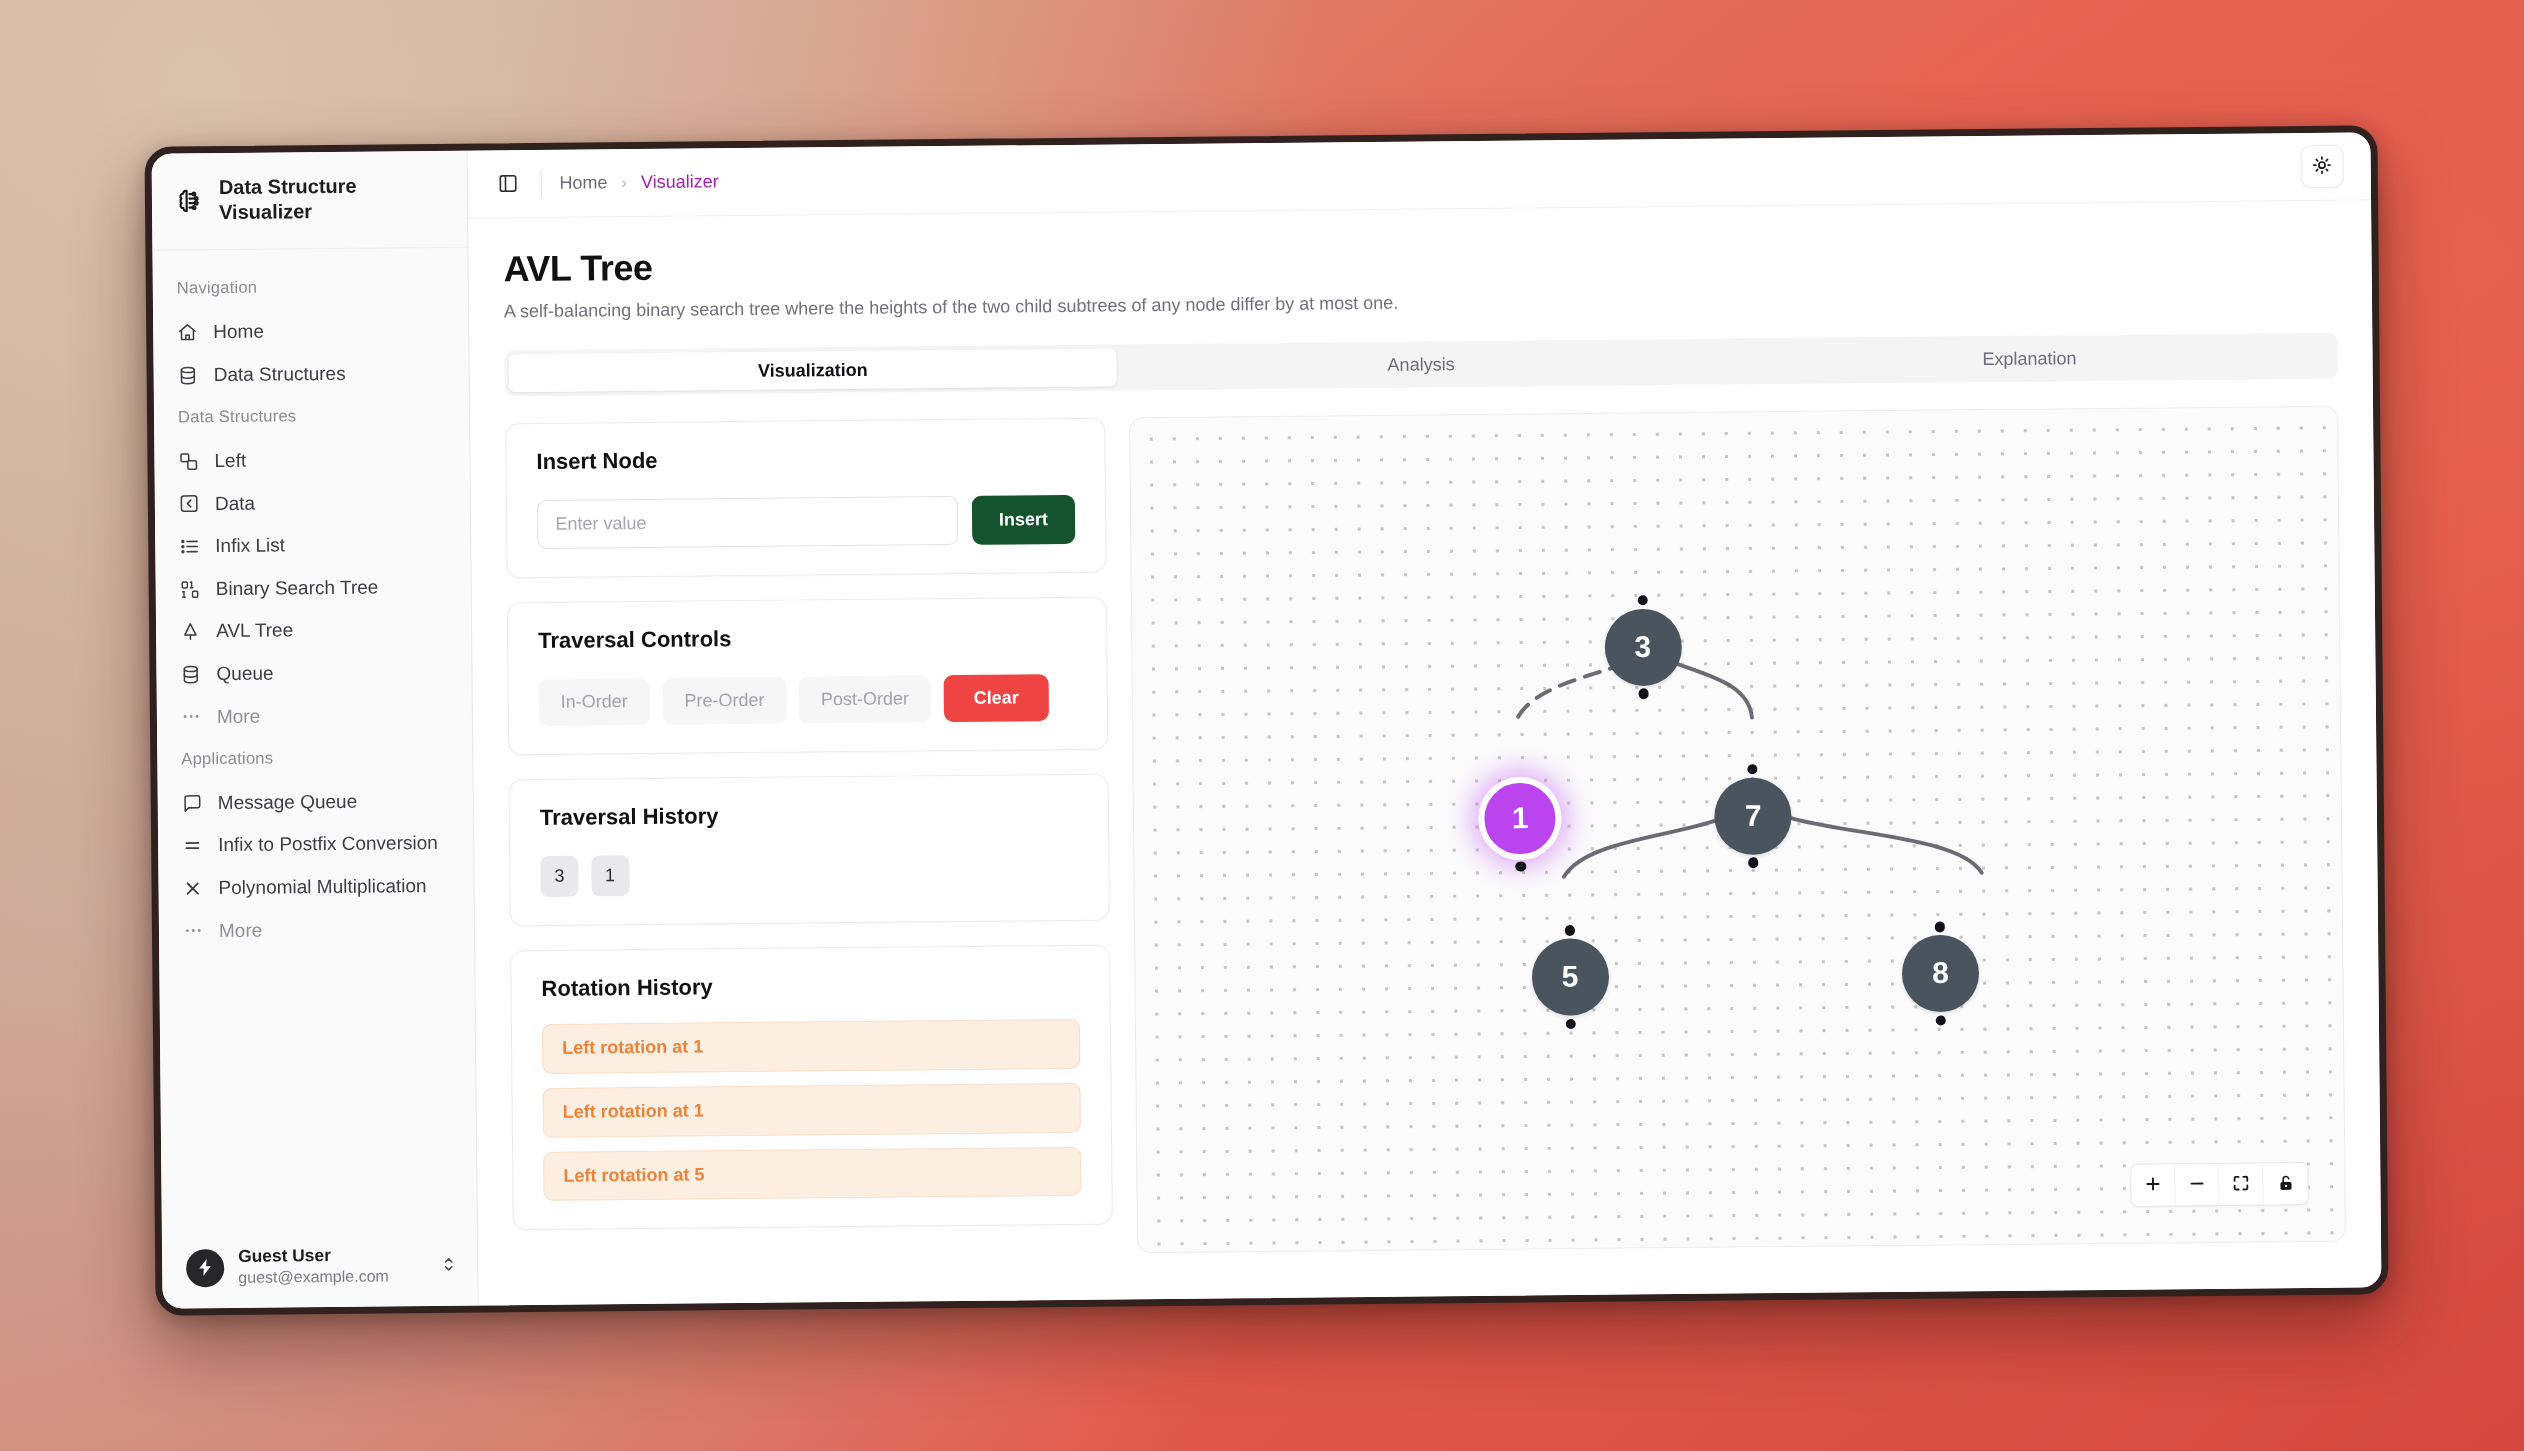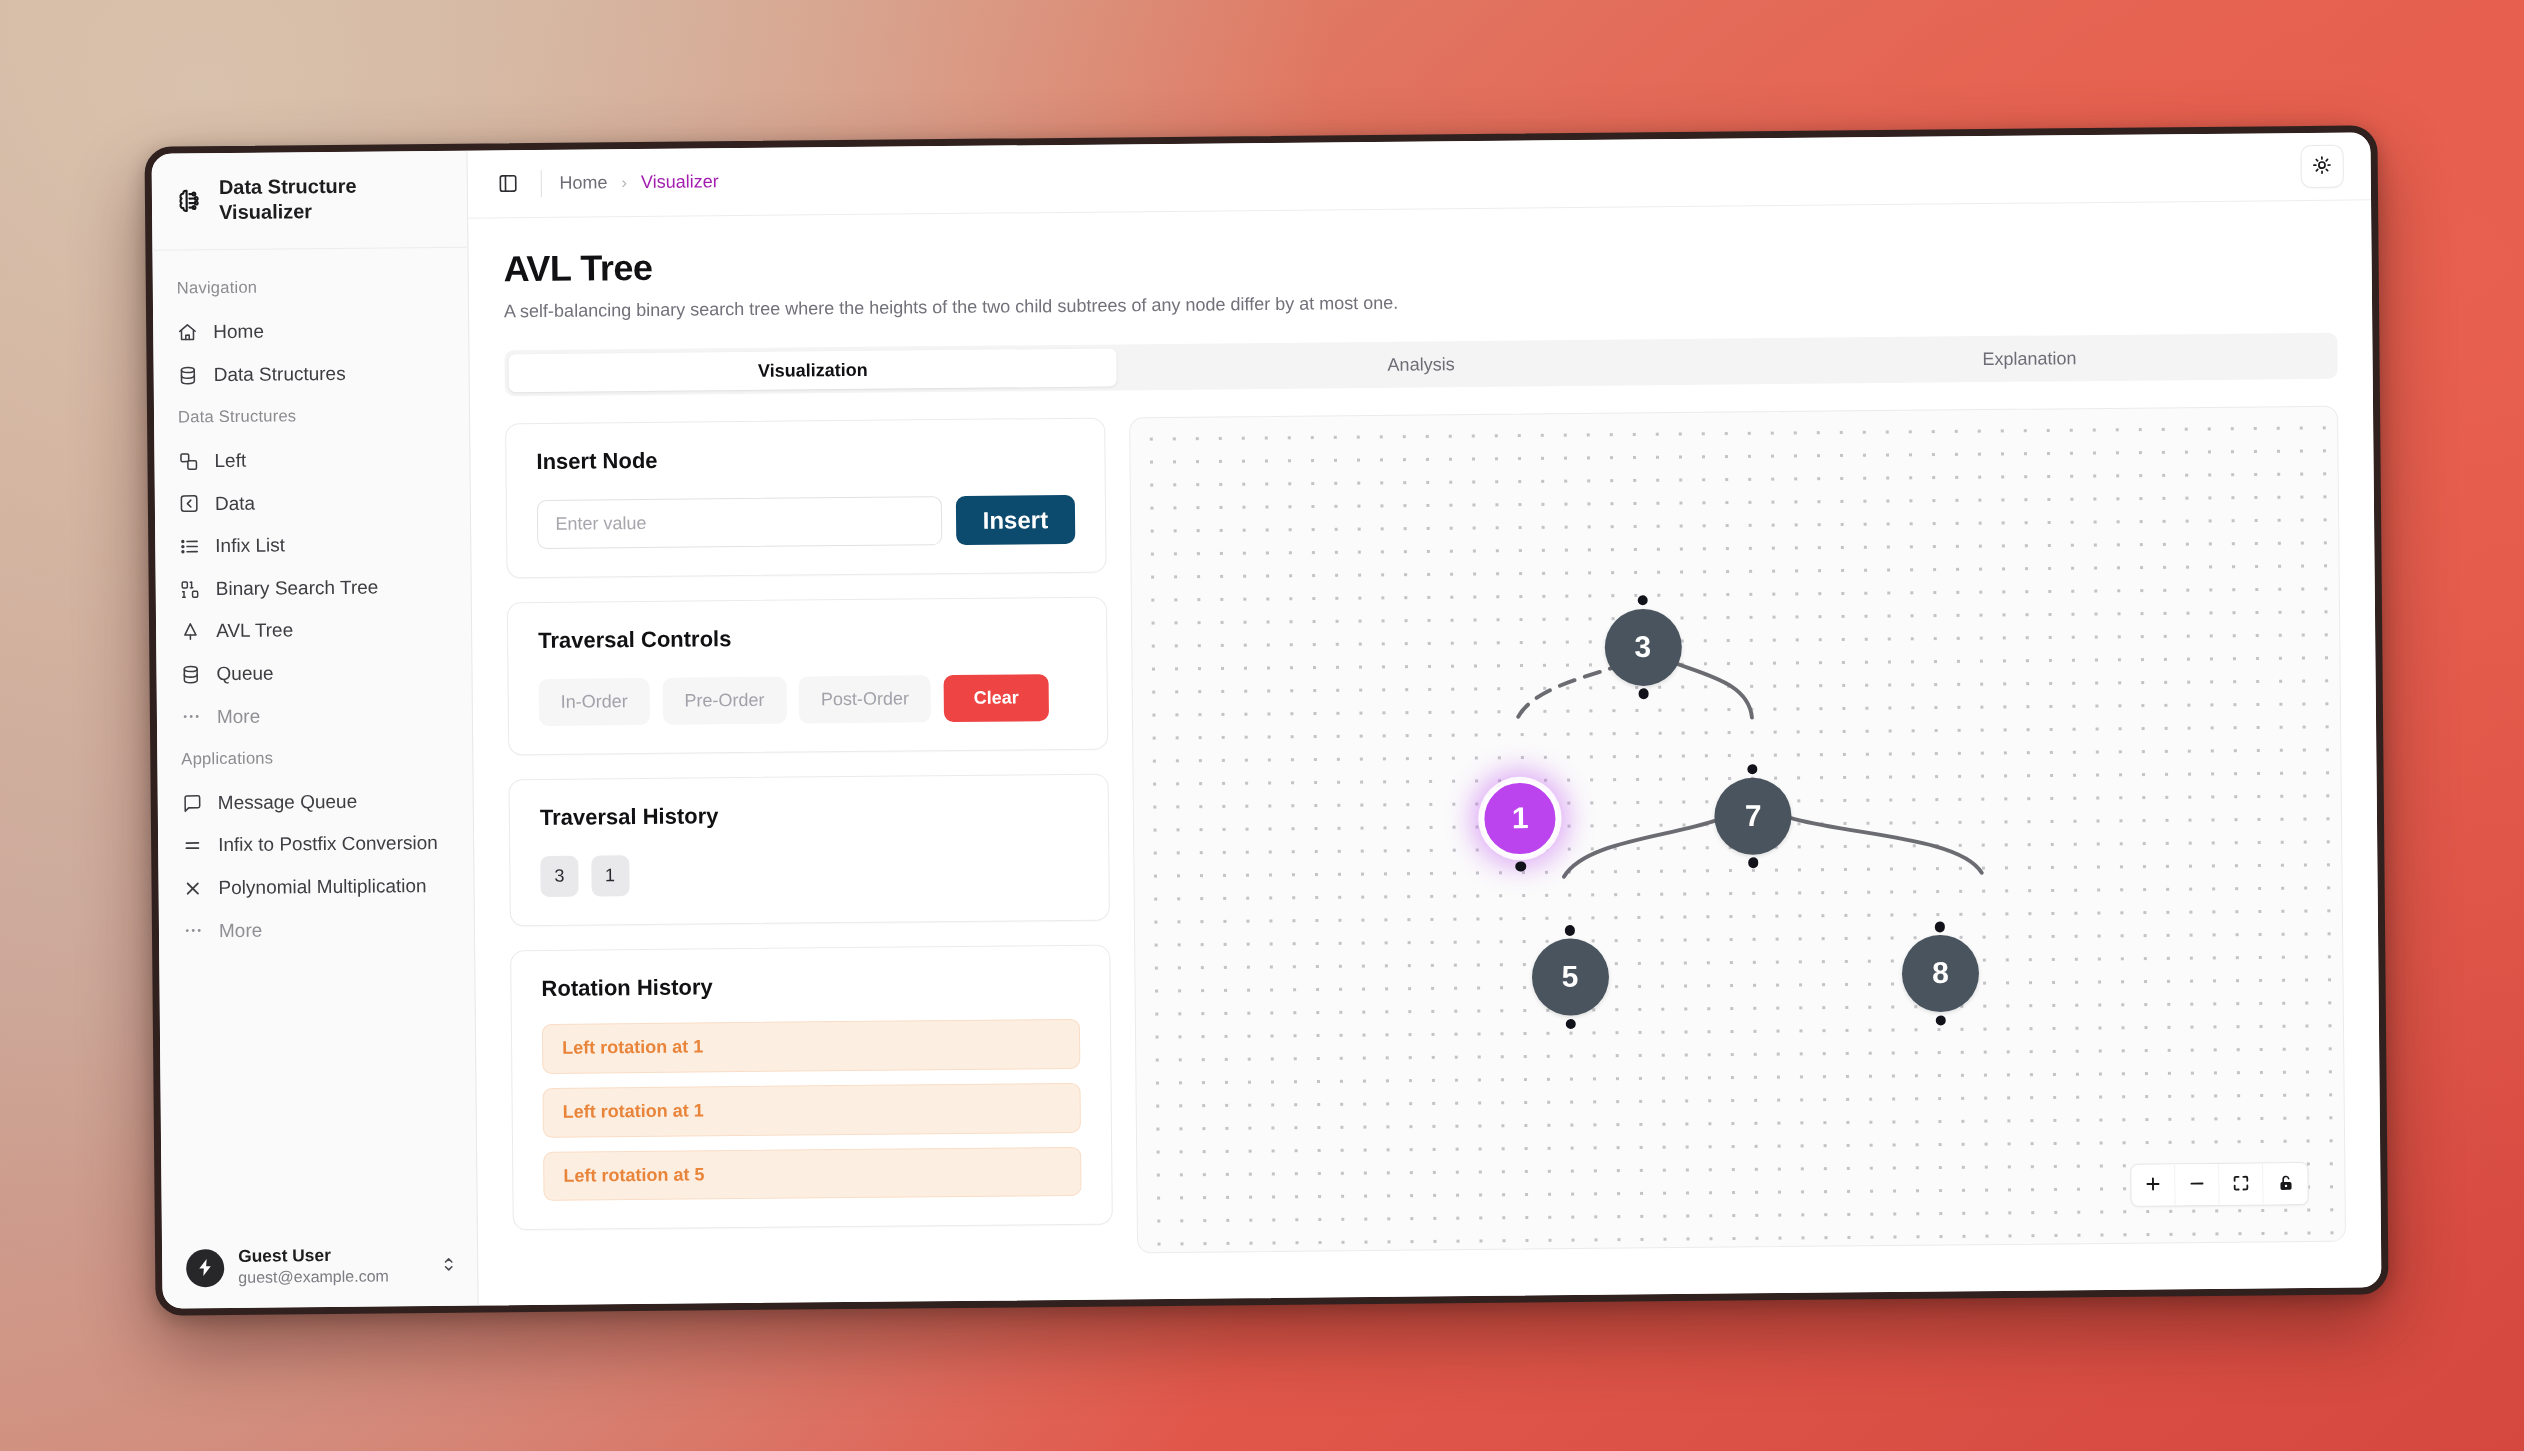--- a/index.html
+++ b/index.html
@@ -170,23 +170,23 @@
     padding: 0 17.4px;
     font-size: 18px;
     color: #18181b;
     font-family: "Liberation Sans", sans-serif;
     outline: none;
     background: #fff;
   }
   .txt-input::placeholder { color: #a6a6ad; }
   .btn-dark {
     height: 49px; padding: 0 27px;
-    background: #0c4a6e; color: #fff;
+    background: #14532d; color: #fff;
     border: none; border-radius: 9.5px;
-    font-size: 24px; font-weight: bold; cursor: pointer;
+    font-size: 18px; font-weight: bold; cursor: pointer;
     font-family: "Liberation Sans", sans-serif;
   }
 
   .trav-row { display: flex; gap: 12.6px; margin-top: 25px; }
   .btn-ghost {
     height: 47px; padding: 0 22px;
     background: #f6f6f7; color: #a2a2aa;
     border: none; border-radius: 9.5px;
     font-size: 18px; cursor: not-allowed;
     font-family: "Liberation Sans", sans-serif;

